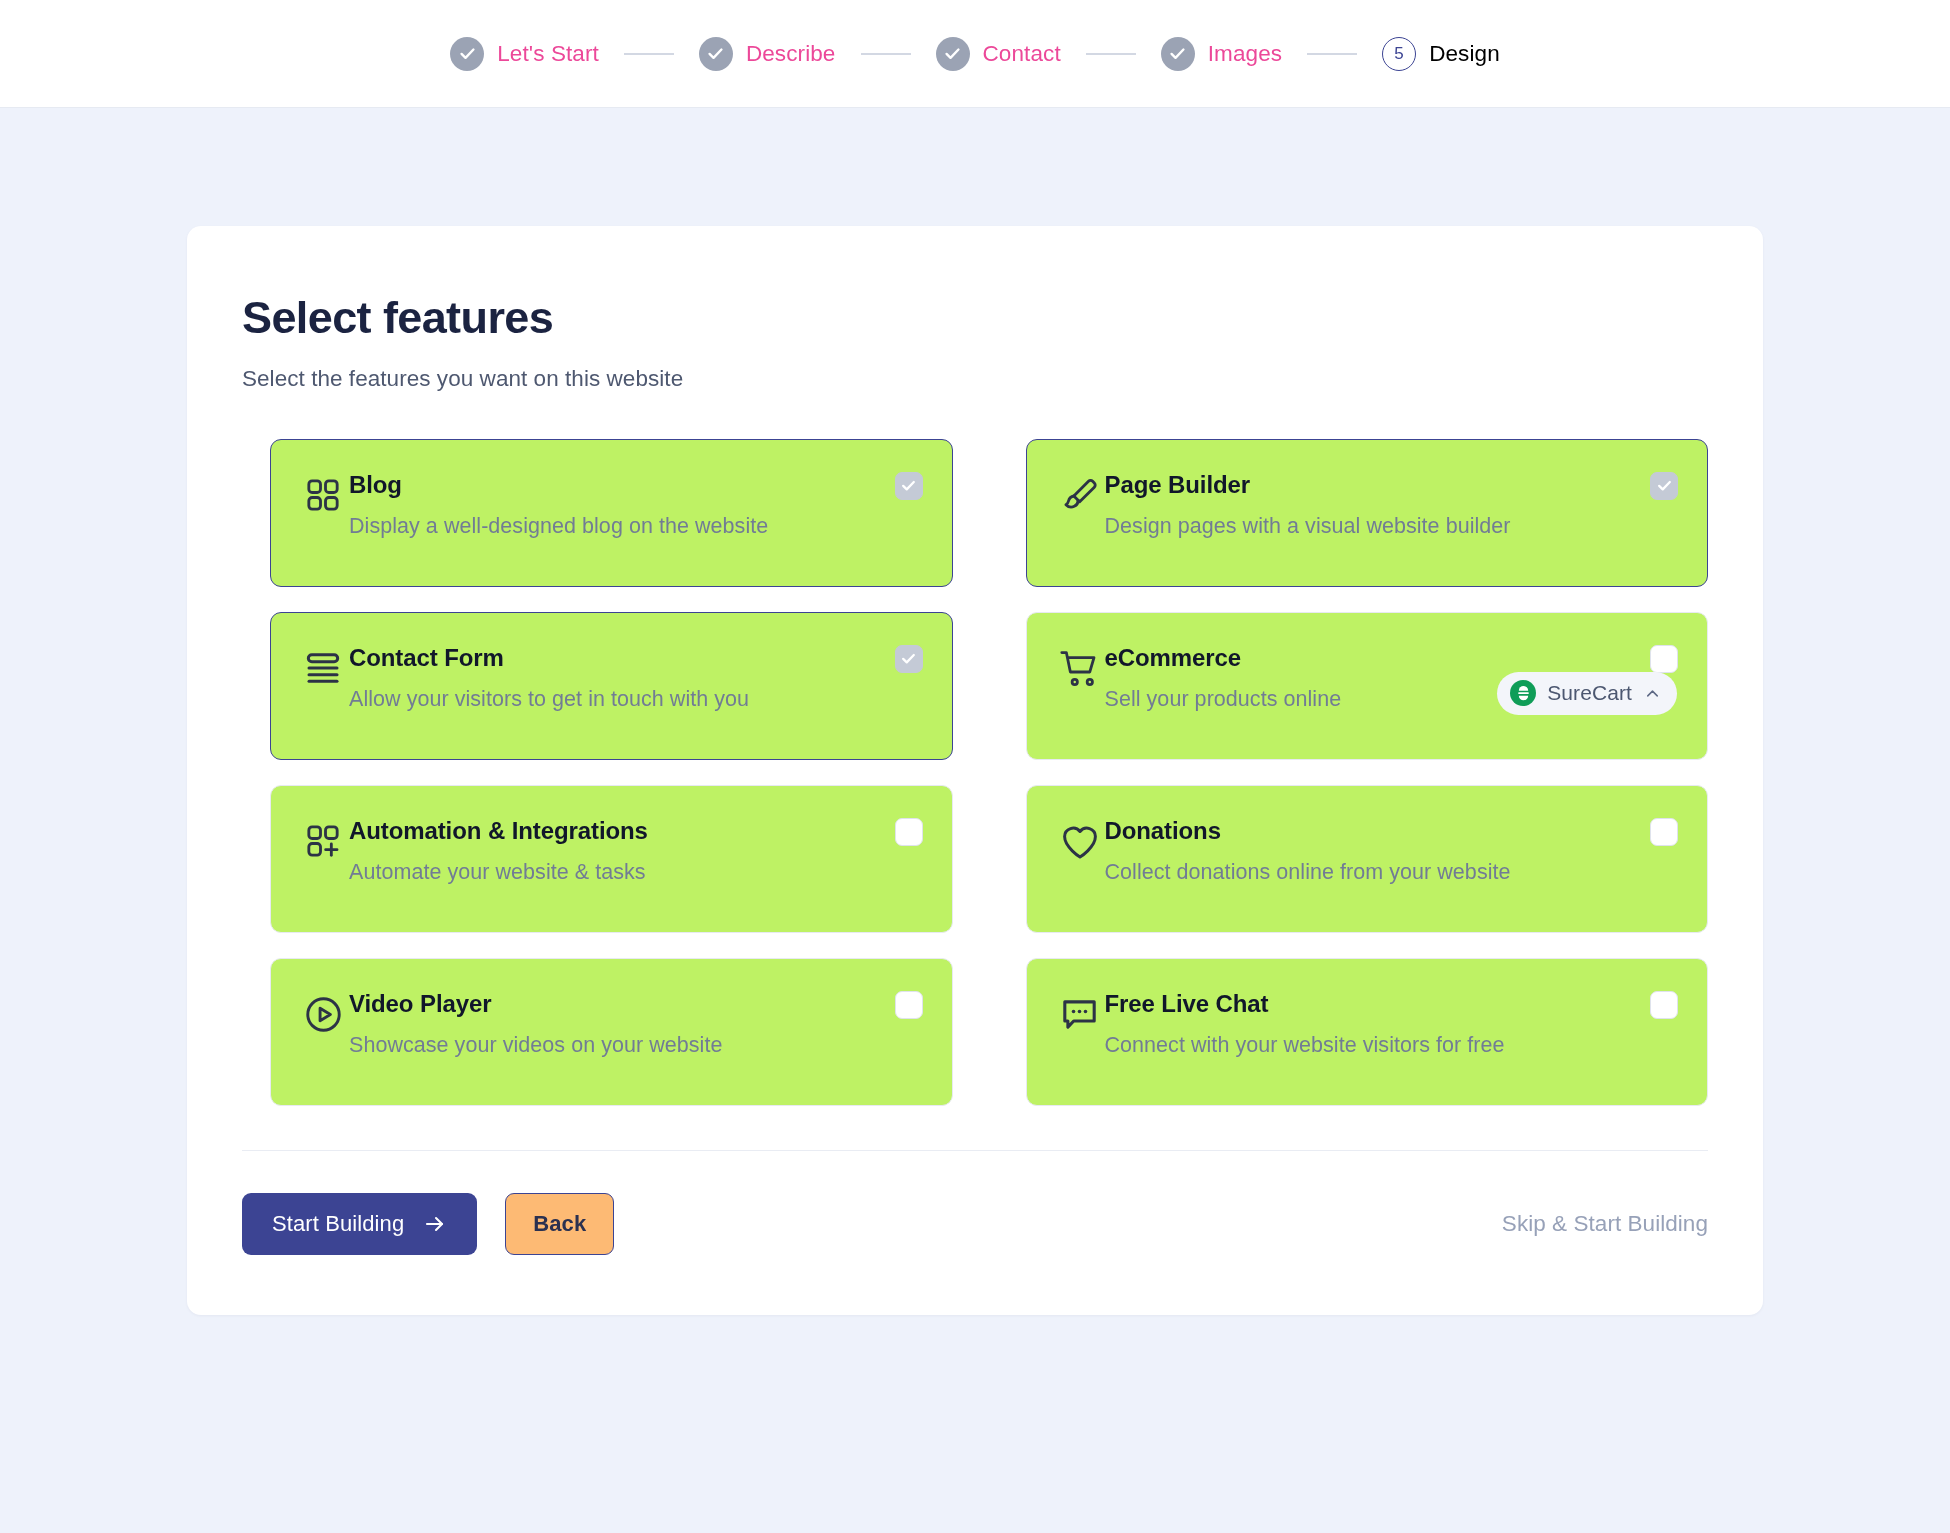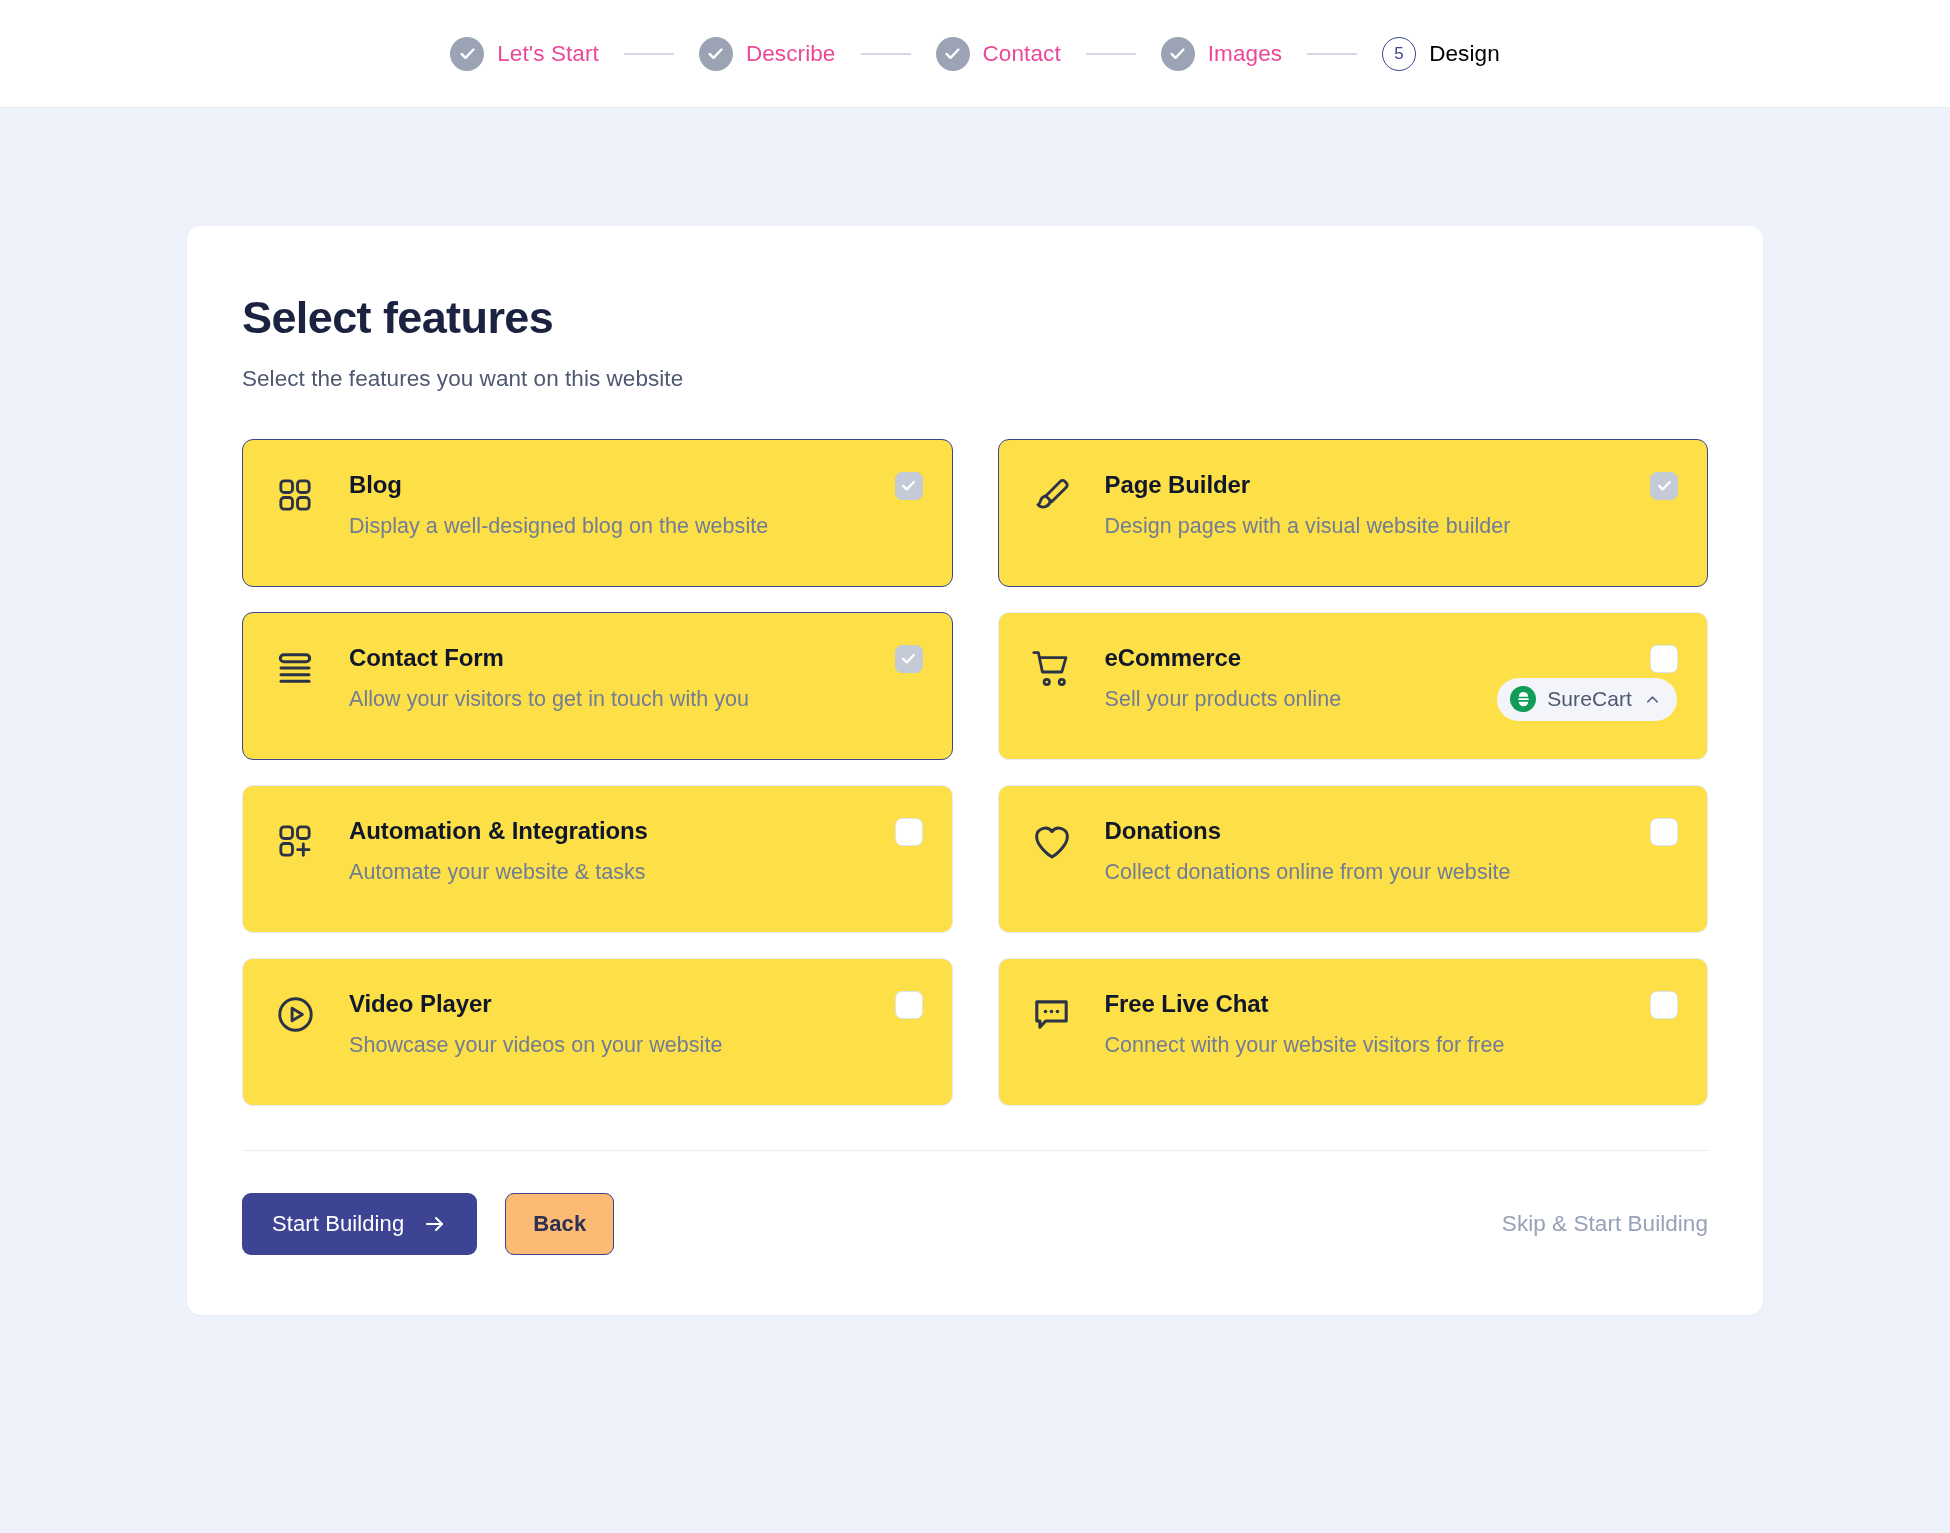--- a/index.html
+++ b/index.html
@@ -111,27 +111,28 @@
     margin-top: 47px;
     display: grid;
     grid-template-columns: 1fr 1fr;
     column-gap: 45px;
     row-gap: 25px;
   }
 
   .feature-card {
     position: relative;
     height: 148px;
-    background: #fde047;
+    background: #bef264;
     border: 1px solid #e7eaf1;
     border-radius: 11px;
     padding: 30px 30px 0 32px;
     display: flex;
-    gap: 32px;
+    gap: 4px;
     cursor: pointer;
+    margin-left: 28px;
   }
 
   .feature-card.selected {
     border: 1.6px solid #3c4493;
   }
 
   .feature-icon {
     width: 42px;
     flex: none;
     padding-top: 5px;
@@ -180,21 +181,21 @@
     background: #c4cad6;
     border-color: #c4cad6;
   }
   .feature-check svg { display: none; }
   .feature-check.checked svg { display: block; }
 
   
   .provider-badge {
     position: absolute;
     right: 30px;
-    bottom: 38px;
+    bottom: 44px;
     height: 43px;
     background: #f3f5fa;
     border-radius: 22px;
     display: flex;
     align-items: center;
     gap: 11px;
     padding: 0 15px 0 13px;
   }
 
   .provider-logo {

